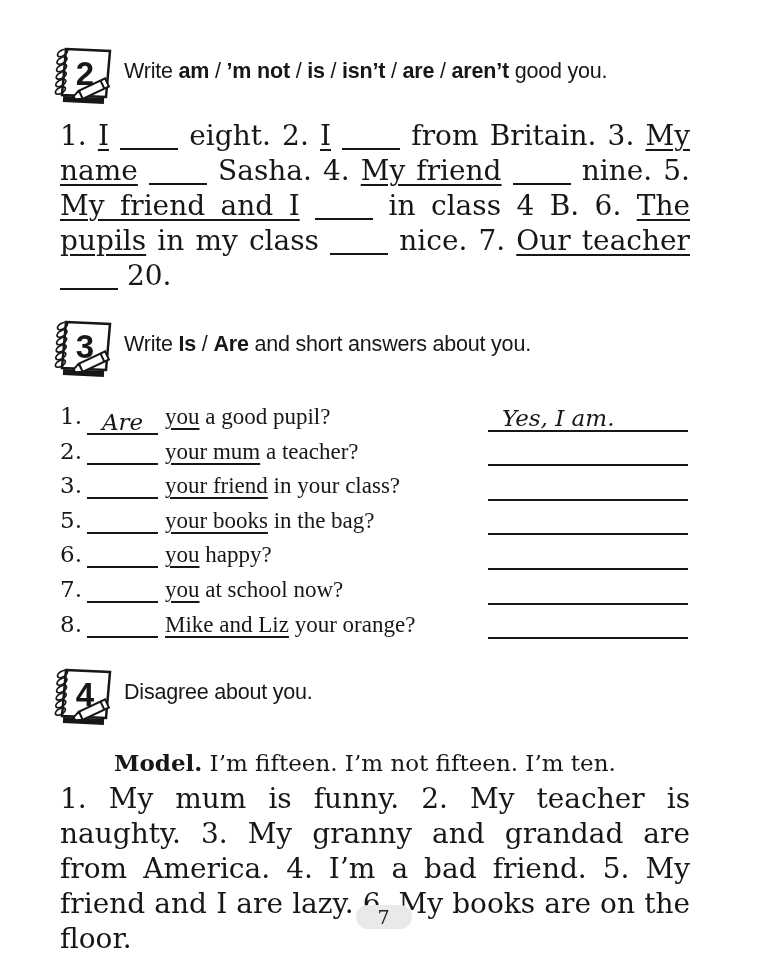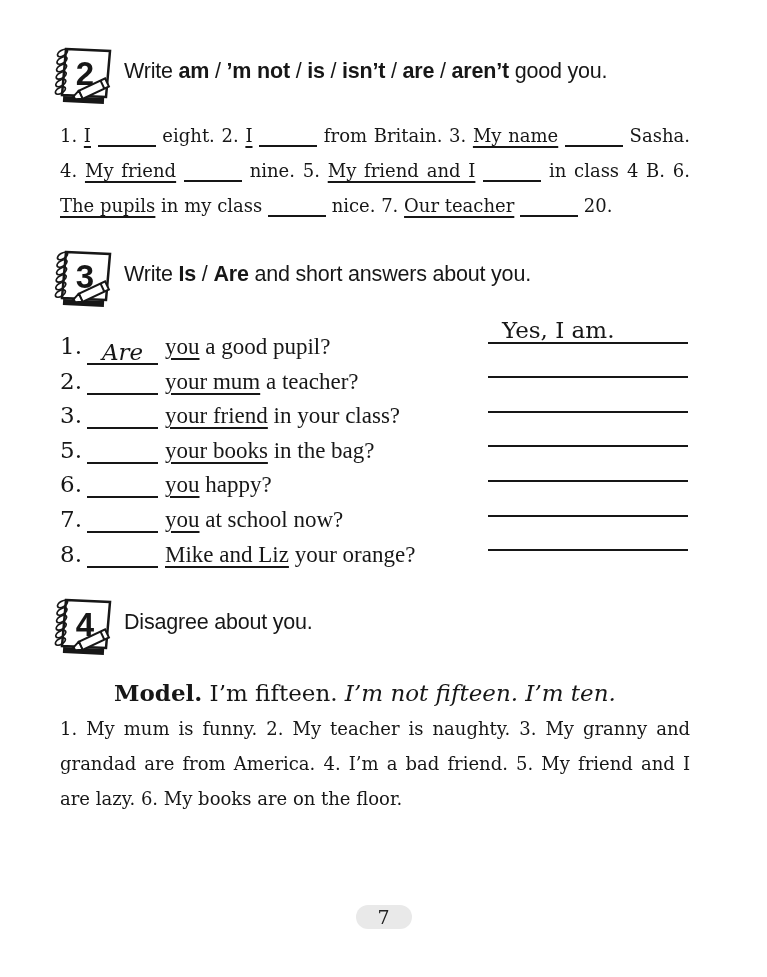--- a/index.html
+++ b/index.html
@@ -12,44 +12,44 @@
   }
   
   .ex-header{display:flex;align-items:flex-start;margin-left:-10px;}
   .ex-icon{flex:0 0 auto;width:70px;height:66px;}
   .ex-title{
     font-family:"Liberation Sans", sans-serif;
     font-size:21.5px;line-height:26px;padding-top:14px;margin-left:4px;
     letter-spacing:-0.2px;
   }
   .seg-b{font-weight:700;text-align:right;}
-  .seg-i{font-style:italic;}
+  .seg-i{}
   .seg-u{text-decoration:underline;text-underline-offset:4px;text-decoration-thickness:1.6px;}
   
   .para{
-    font-size:18px;line-height:35px;text-align:justify;margin-top:8px;
+    font-size:28px;line-height:35px;text-align:justify;margin-top:8px;
   }
   .blank{
     display:inline-block;border-bottom:2px solid #171717;
     height:1em;vertical-align:-5px;
   }
   
   .q-list{margin-top:16px;font-size:23px;}
   .q-row{position:relative;height:34.6px;line-height:34.6px;white-space:nowrap;}
   .q-num{display:inline-block;width:27px;}
   .q-blank{
     display:inline-block;width:71px;border-bottom:2px solid #171717;
     height:26px;line-height:30px;vertical-align:-6px;text-align:center;
     font-style:italic;
   }
   .q-text{margin-left:7px;font-family:Liberation Serif, serif;}
   .a-line{
-    position:absolute;left:428px;bottom:20px;width:186px;
+    position:absolute;left:428px;bottom:2px;width:186px;
     border-bottom:2px solid #171717;height:26px;line-height:28px;
-    padding-left:14px;
+    font-style:italic;padding-left:14px;
   }
   
   .model{font-size:23px;line-height:35px;margin-top:14px;margin-left:54px;}
   
   .page-pill{
     position:absolute;left:50%;transform:translateX(-50%);bottom:48px;
     width:56px;height:24px;border-radius:12px;background:#e9e9e9;
     text-align:center;line-height:24px;font-size:19px;color:#222;
   }
   .mt-ex3{margin-top:24px;}

